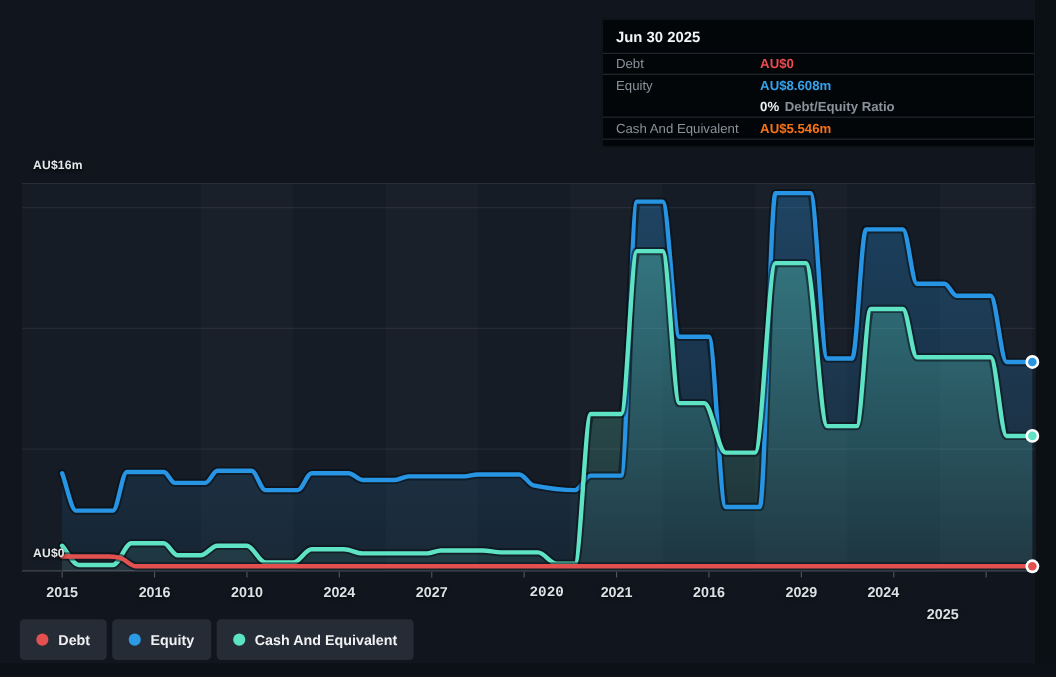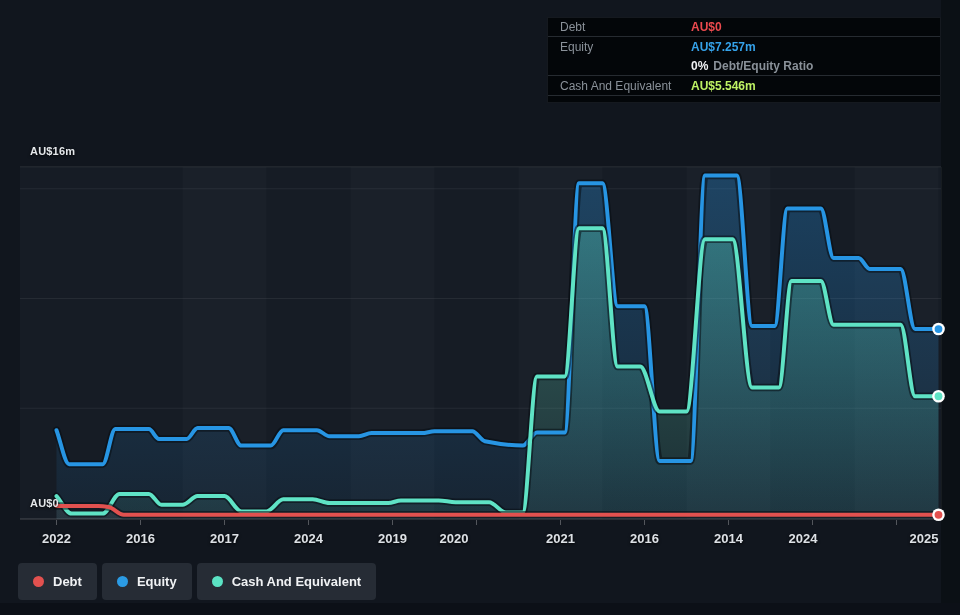--- a/index.html
+++ b/index.html
@@ -40,21 +40,21 @@
   }
   .tt-row { position:relative; padding-left:12px; display:flex; align-items:center; }
   .tt-row .tt-label { color:#8a9199; font-weight:400; }
   .tt-val { position:absolute; left:143px; font-weight:700; white-space:nowrap; }
   #tt-row-debt   { height:19px; border-bottom:1px solid #262b31; }
   #tt-row-equity { height:20px; }
   #tt-row-ratio  { height:19px; border-bottom:1px solid #262b31;text-align:center; }
   #tt-row-cash   { height:20px; border-bottom:1px solid #262b31; margin-bottom:6px; }
   #tt-debt-value   { color:#ec4a4e; }
   #tt-equity-value { color:#35a2ea; }
-  #tt-cash-value   { color:#bef264; }
+  #tt-cash-value   { color:#f97316; }
   .tt-ratio-strong { color:#eef0f2; font-weight:700; }
   .tt-ratio-rest   { color:#8a9199; font-weight:700; margin-left:5px; }
 
   
   #legend { position:absolute; left:18px; top:563px; display:flex; gap:5px; }
   .legend-chip {
     display:flex; align-items:center; gap:9px;
     height:37px; padding:0 15px;
     background:#262c35; border-radius:4px;
     font-size:13px; font-weight:700; color:#f0f2f4;
@@ -122,41 +122,42 @@
       <circle cx="938.5" cy="329.0544" r="6.3" fill="#ffffff"></circle>
       <circle cx="938.5" cy="329.0544" r="3.9" fill="#2795e3"></circle>
       <circle cx="938.5" cy="396.2653" r="6.3" fill="#ffffff"></circle>
       <circle cx="938.5" cy="396.2653" r="3.9" fill="#5fe3c5"></circle>
     </svg>
 
   <div class="axis-label" id="y-top-label">AU$16m</div>
   <div class="axis-label" id="y-zero-label">AU$0</div>
 
   <div id="x-axis-labels">
-      <span class="year-label" style="left: 26.5px;">2022</span>
+      <span class="year-label" style="left: 26.5px;">2015</span>
       <span class="year-label" style="left: 110.5px;">2016</span>
-      <span class="year-label" style="left: 194.5px;">2017</span>
+      <span class="year-label" style="left: 194.5px;">2010</span>
       <span class="year-label" style="left: 278.5px;">2024</span>
-      <span class="year-label" style="left: 362.5px;">2019</span>
-      <span class="year-label" style="left: 424px;">2020</span>
+      <span class="year-label" style="left: 362.5px;">2027</span>
+      <span class="year-label" style="left: 467px; font-family: Liberation Mono, monospace;">2020</span>
       <span class="year-label" style="left: 530.5px;">2021</span>
       <span class="year-label" style="left: 614.5px;">2016</span>
-      <span class="year-label" style="left: 698.5px;">2014</span>
+      <span class="year-label" style="left: 698.5px;">2029</span>
       <span class="year-label" style="left: 773px;">2024</span>
-      <span class="year-label" style="left: 894px;">2025</span>
+      <span class="year-label" style="left: 827px; margin-top: 20px;">2025</span>
     </div>
 
   <div id="tooltip">
+    <div class="tt-title">Jun 30 2025</div>
     <div class="tt-row" id="tt-row-debt">
       <span class="tt-label">Debt</span>
       <span class="tt-val" id="tt-debt-value">AU$0</span>
     </div>
     <div class="tt-row" id="tt-row-equity">
       <span class="tt-label">Equity</span>
-      <span class="tt-val" id="tt-equity-value">AU$7.257m</span>
+      <span class="tt-val" id="tt-equity-value">AU$8.608m</span>
     </div>
     <div class="tt-row" id="tt-row-ratio">
       <span class="tt-val"><span class="tt-ratio-strong">0%</span><span class="tt-ratio-rest">Debt/Equity Ratio</span></span>
     </div>
     <div class="tt-row" id="tt-row-cash">
       <span class="tt-label">Cash And Equivalent</span>
       <span class="tt-val" id="tt-cash-value">AU$5.546m</span>
     </div>
   </div>
 

